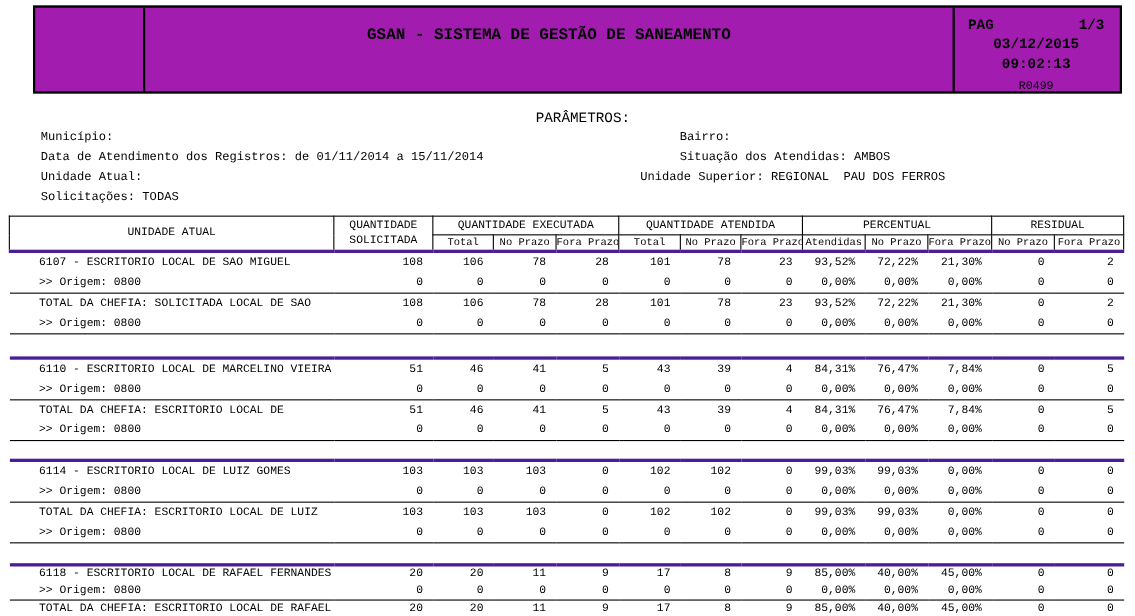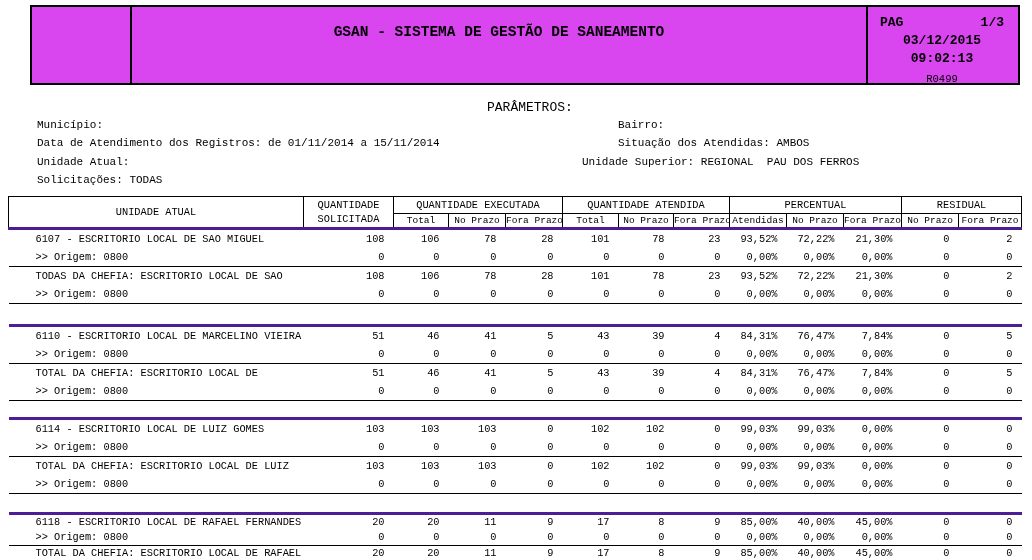--- a/index.html
+++ b/index.html
@@ -4,21 +4,21 @@
 <style>
   html,body{margin:0;padding:0;}
   body{
     width:1032px;height:560px;position:relative;overflow:hidden;
     background:#ffffff;color:#000;
     font-family:"Liberation Mono","DejaVu Sans Mono",monospace;
   }
   
   .header-box{
     position:absolute;left:30px;top:5px;width:990px;height:80px;
-    border:2px solid #000;box-sizing:border-box;display:flex;background:#d946ef;
+    border:2px solid #000;box-sizing:border-box;display:flex;background:#a21caf;
   }
   .logo-cell{width:100px;border-right:2px solid #000;box-sizing:border-box;}
   .title-cell{flex:1;border-right:2px solid #000;box-sizing:border-box;text-align:center;padding-top:17px;}
   .title{font-size:14.5px;font-weight:bold;white-space:pre;}
   .subtitle{font-size:11px;font-weight:bold;margin-top:18px;white-space:pre;}
   .meta-cell{width:150px;box-sizing:border-box;padding:7px 14px 0 12px;font-size:13px;font-weight:bold;line-height:18px;}
   .pag-line{display:flex;justify-content:space-between;}
   .meta-date,.meta-time{text-align:center;}
   .meta-code{text-align:center;font-size:10.5px;font-weight:normal;margin-top:2px;}
   
@@ -139,21 +139,21 @@
           <td class="num">0</td>
           <td class="num">0</td>
           <td class="num">0</td>
           <td class="num">0,00%</td>
           <td class="num">0,00%</td>
           <td class="num">0,00%</td>
           <td class="num">0</td>
           <td class="num">0</td>
         </tr>
         <tr class="row row-total">
-          <td class="lbl">TODAS DA CHEFIA: ESCRITORIO LOCAL DE SAO</td>
+          <td class="lbl">TOTAL DA CHEFIA: SOLICITADA LOCAL DE SAO</td>
           <td class="num">108</td>
           <td class="num">106</td>
           <td class="num">78</td>
           <td class="num">28</td>
           <td class="num">101</td>
           <td class="num">78</td>
           <td class="num">23</td>
           <td class="num">93,52%</td>
           <td class="num">72,22%</td>
           <td class="num">21,30%</td>

